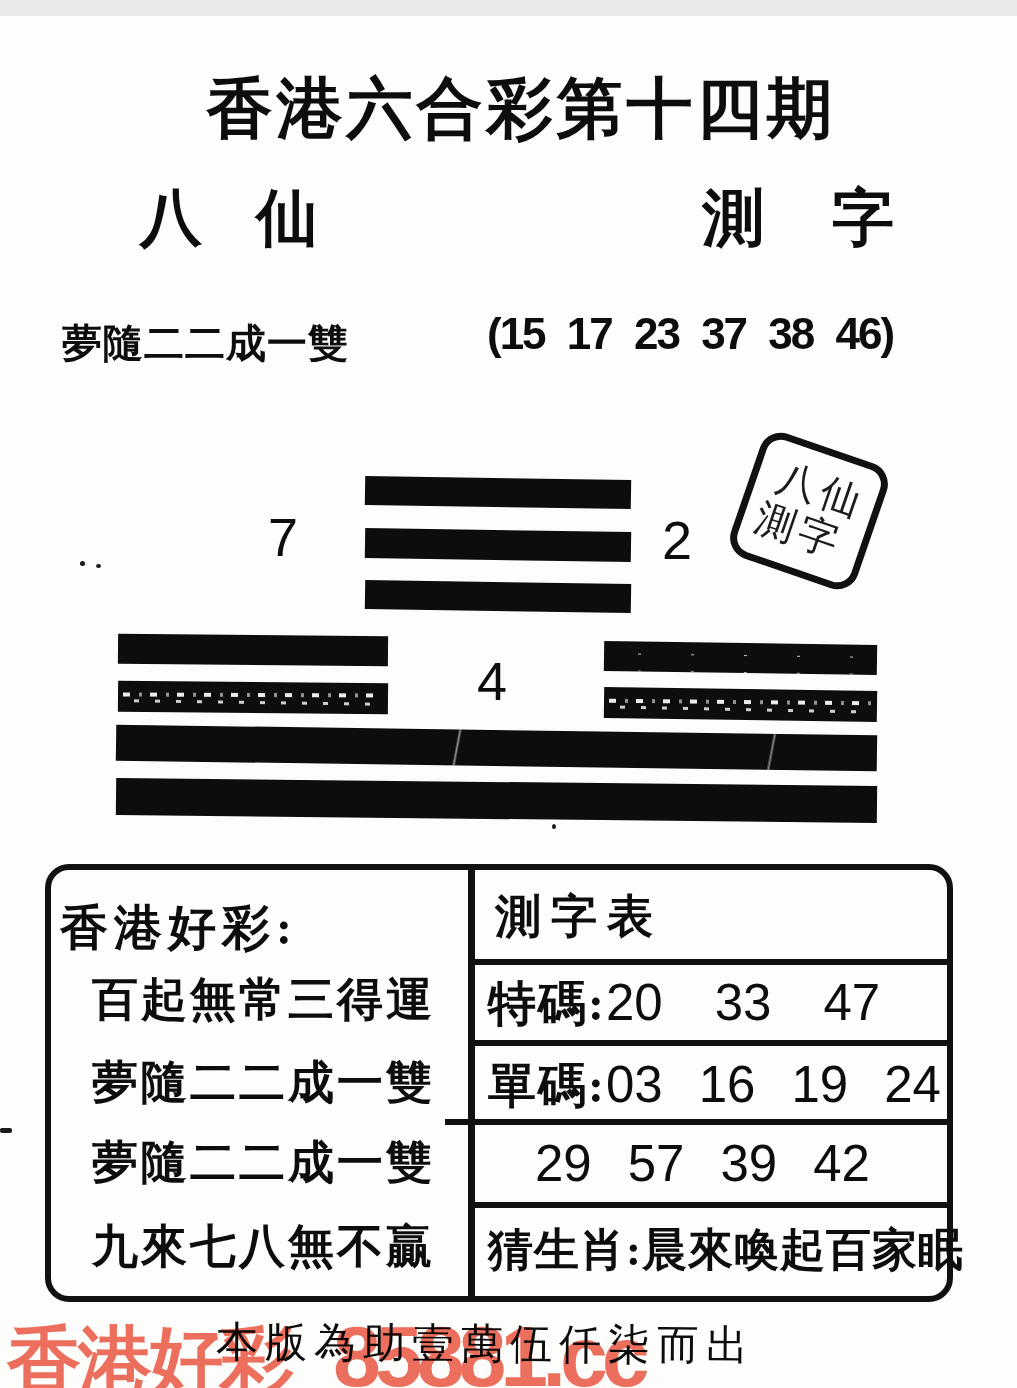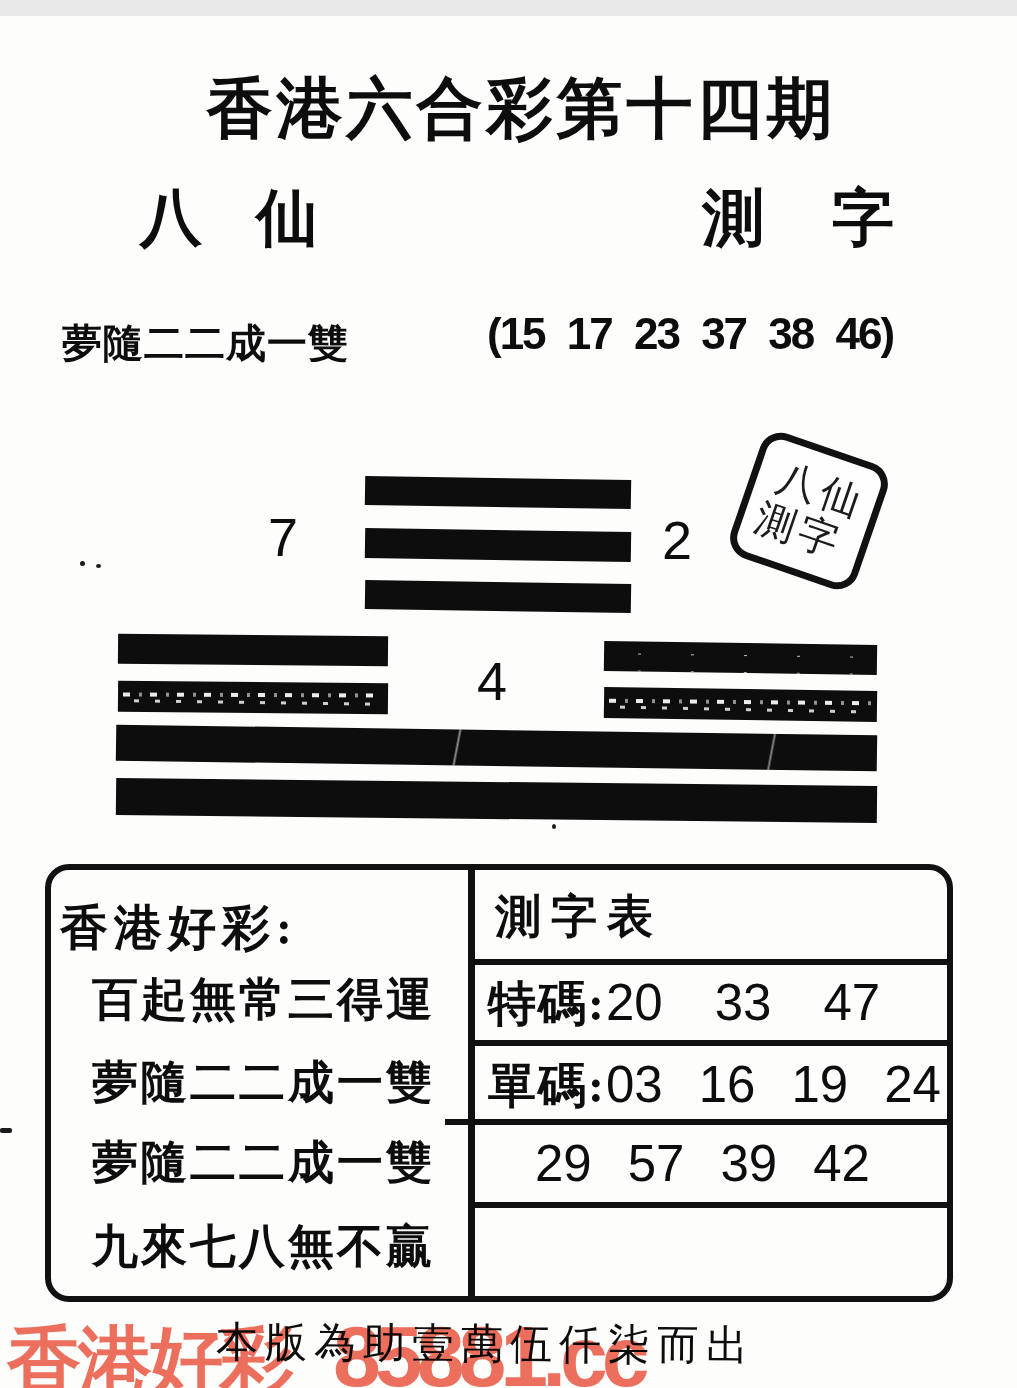--- a/index.html
+++ b/index.html
@@ -169,20 +169,21 @@
       <span class="rc-num">24</span>
     </div>
 
     <div class="rcell rc-row rc-single2">
       <span class="rc-num gap-med">29</span>
       <span class="rc-num gap-med">57</span>
       <span class="rc-num gap-med">39</span>
       <span class="rc-num">42</span>
     </div>
 
+    <div class="rcell rc-zodiac">猜生肖:晨來喚起百家眠</div>
   </div>
 
   <div class="footer-note">本版為助壹萬伍仟柒而出</div>
 
   <div class="watermark" style="color: rgb(236, 101, 80);">
     <span class="wm-cjk">香港好彩</span>
     <span class="wm-latin">85881.cc</span>
   </div>
 
 </div>

